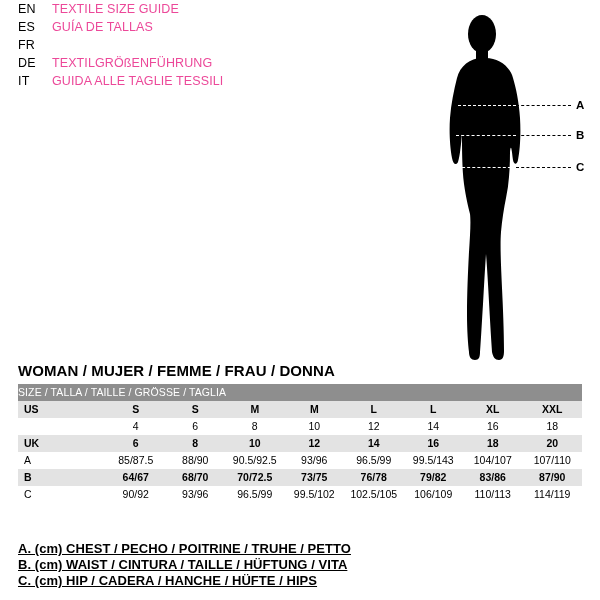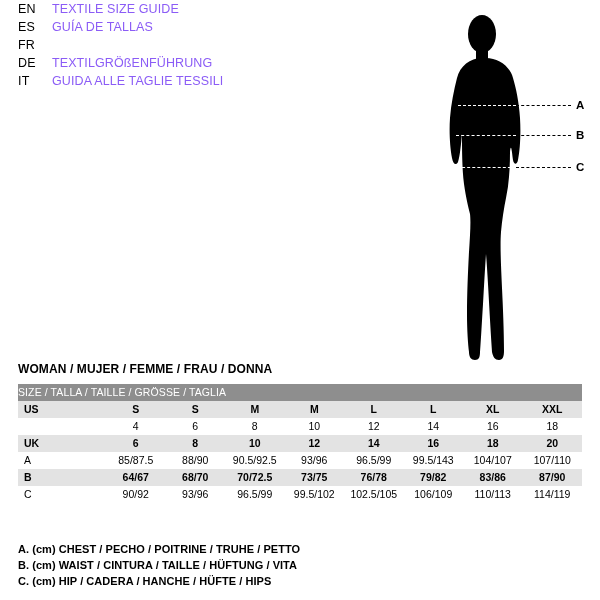--- a/index.html
+++ b/index.html
@@ -33,21 +33,21 @@
     line-height: 18px;
   }
   .lang-code {
     width: 34px;
     font-size: 12.5px;
     color: #000;
     letter-spacing: 0.2px;
   }
   .lang-title {
     font-size: 12.5px;
-    color: #8b5cf6;
+    color: #ec4899;
     letter-spacing: 0.1px;
   }
 
   
   .figure-wrap {
     position: absolute;
     left: 400px;
     top: 8px;
     width: 190px;
     height: 360px;
@@ -67,21 +67,21 @@
     font-size: 11.5px;
     font-weight: bold;
     color: #000;
   }
 
   
   .woman-heading {
     position: absolute;
     left: 18px;
     top: 362px;
-    font-size: 12px;
+    font-size: 15px;
     font-weight: bold;
     letter-spacing: 0.1px;
   }
 
   
   .size-table {
     position: absolute;
     left: 18px;
     top: 384px;
     width: 564px;
@@ -116,24 +116,25 @@
   .col-v { width: 59.5px; }
 
   
   .notes {
     position: absolute;
     left: 18px;
     top: 541px;
     width: 560px;
   }
   .note-line {
-    font-size: 11px;
+    font-size: 13px;
     font-weight: bold;
     line-height: 16px;
     letter-spacing: 0.05px;
+    text-decoration: underline;
   }
 </style>
 </head>
 <body>
 
 <div id="page">
 
   <div class="lang-block">
     <div class="lang-row">
       <span class="lang-code">EN</span>

